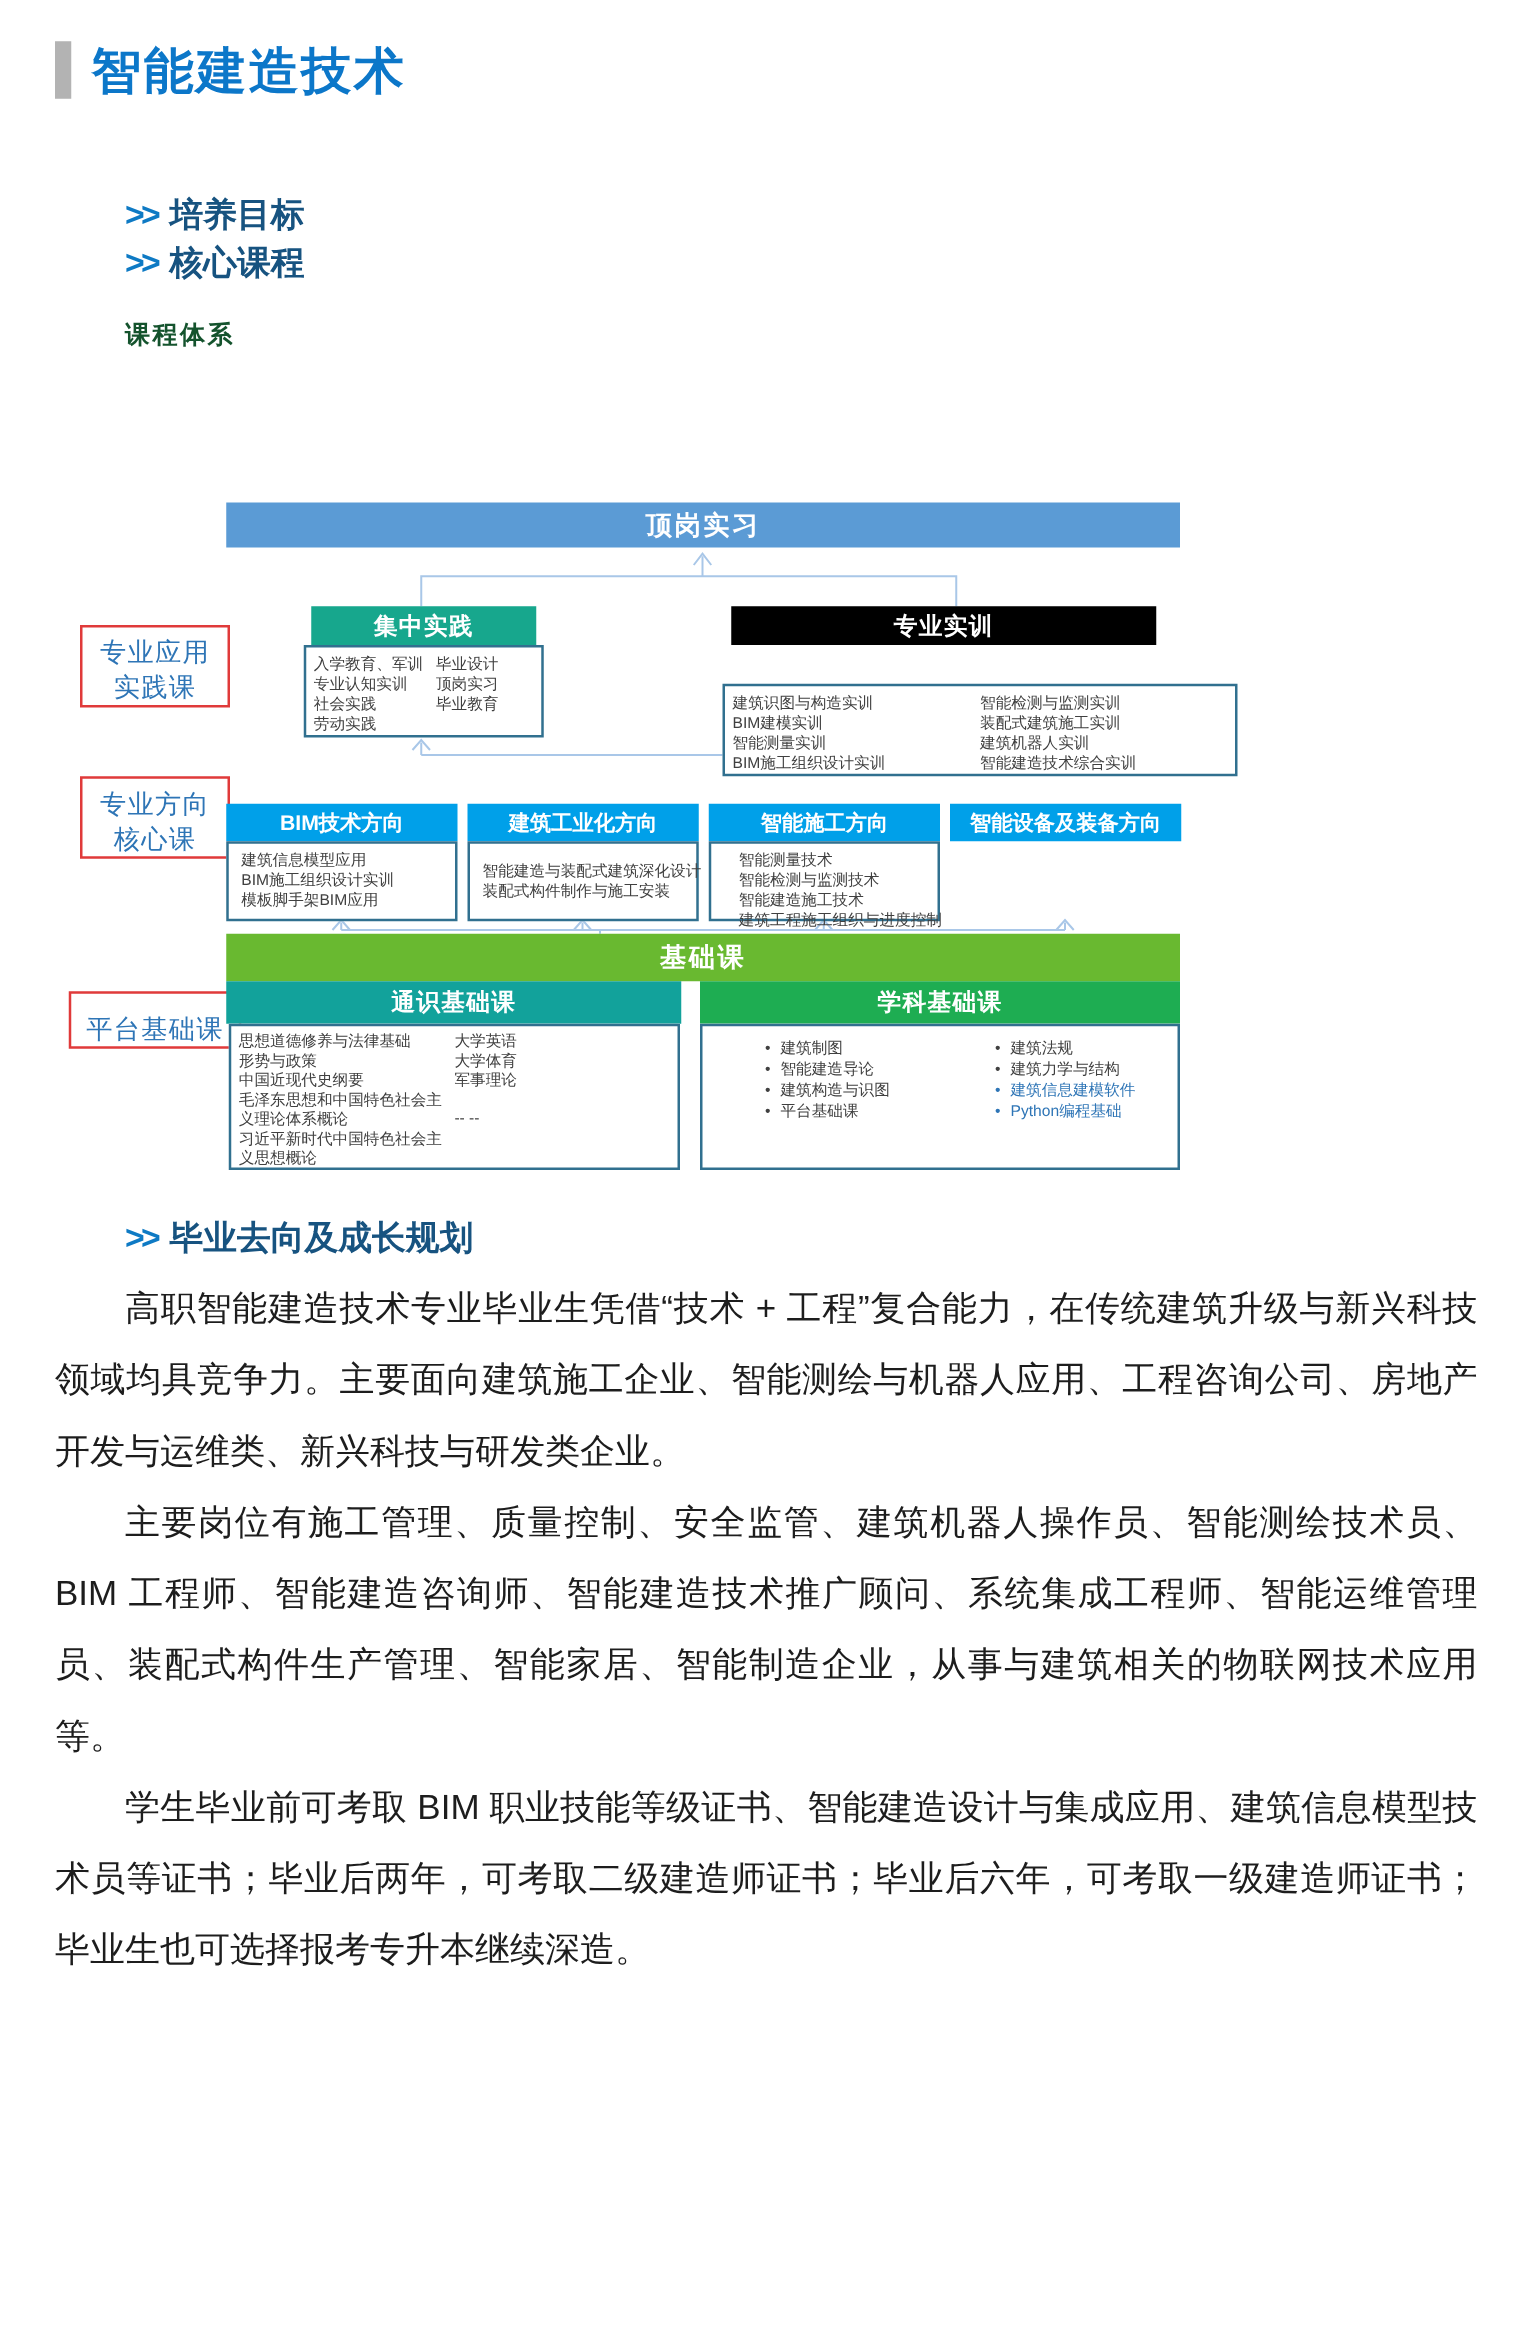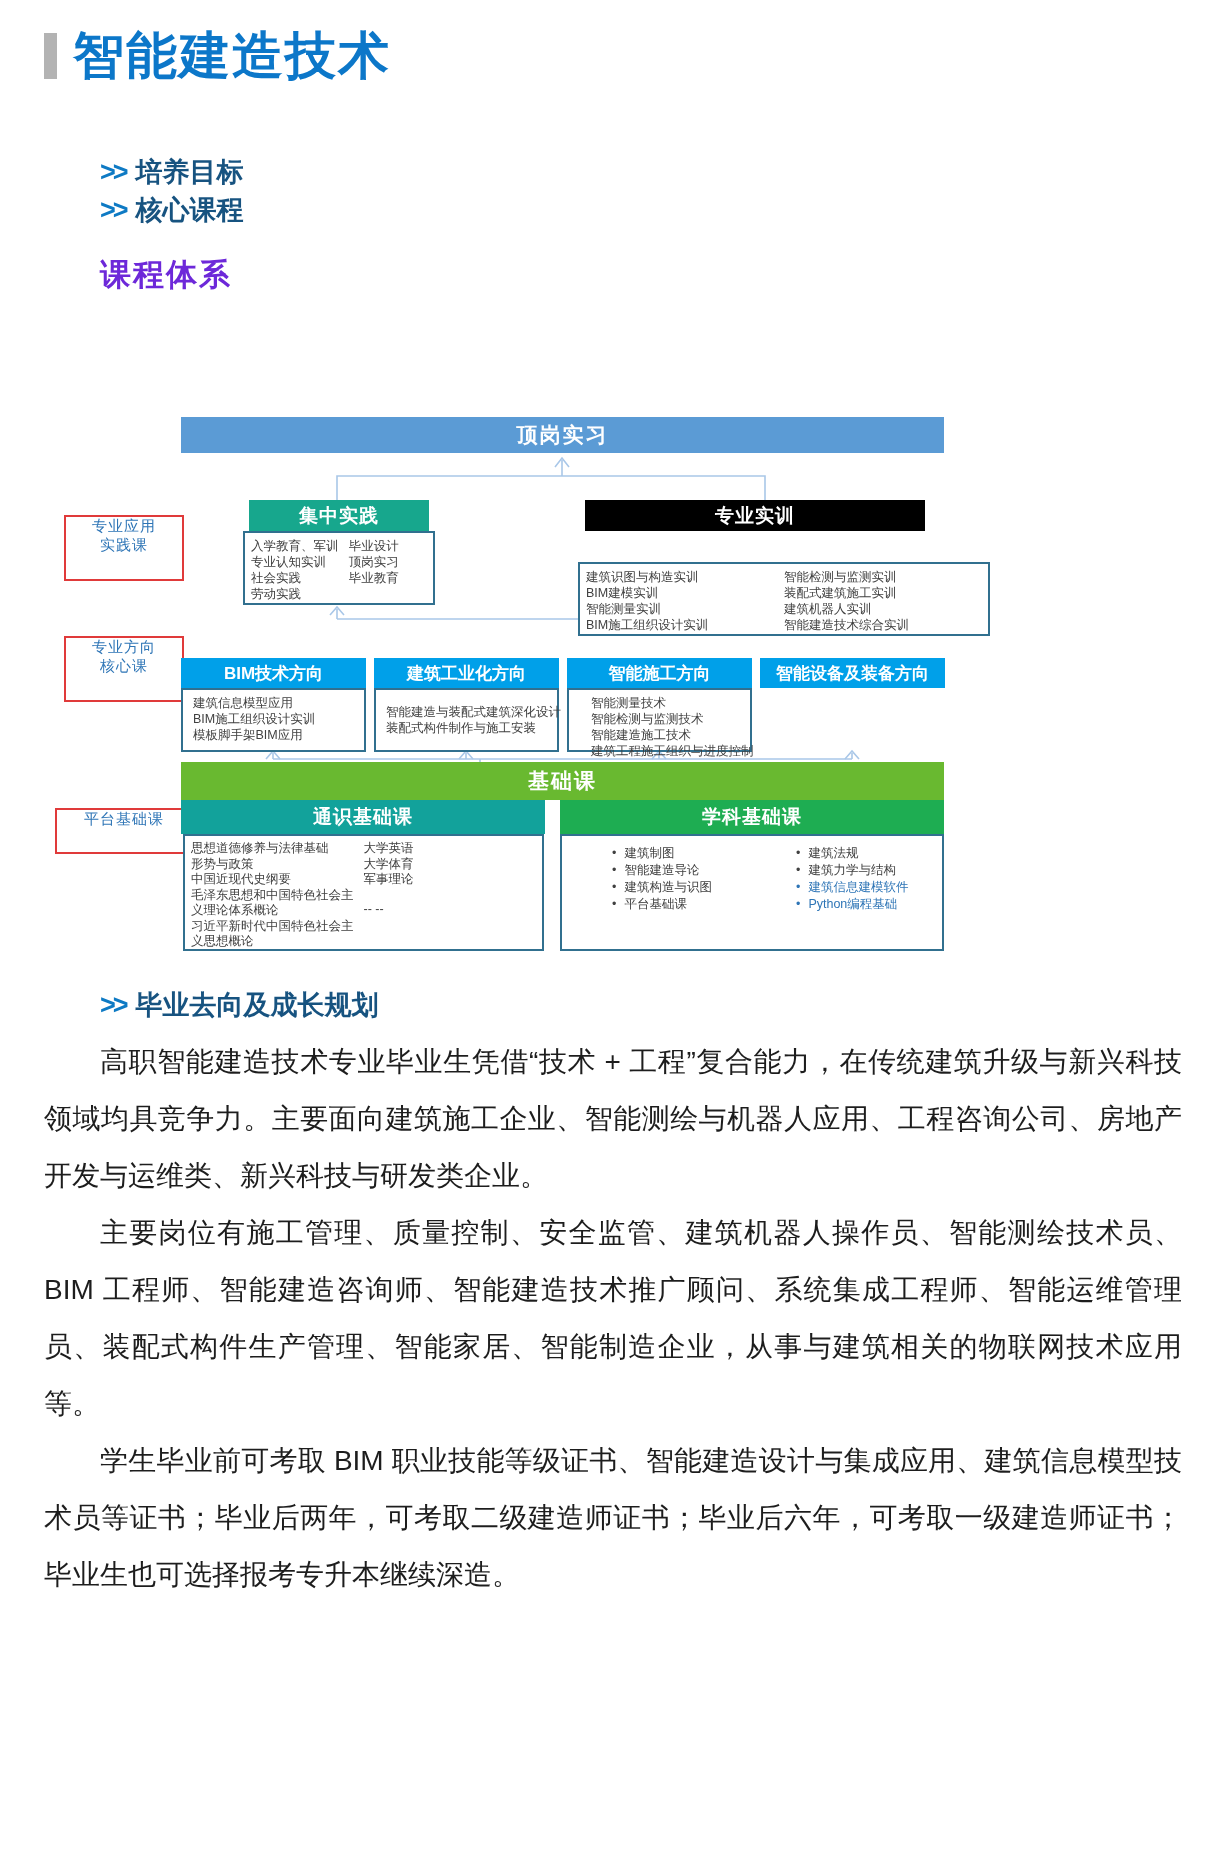--- a/index.html
+++ b/index.html
@@ -1,26 +1,26 @@
 <!DOCTYPE html>
 <html><head>
 <meta charset="utf-8">
 <style>
   html,body{margin:0;padding:0;background:#fff;}
   .page{position:relative;width:1226px;height:1864px;background:#ffffff;overflow:hidden;
         font-family:"Liberation Sans","DejaVu Sans",sans-serif;color:#1d1d1d;}
   
   .title-row{display:flex;align-items:center;margin:30px 0 0 44px;height:52px;}
   .title-accent{width:13px;height:46px;background:#b3b3b3;margin-right:16px;}
-  .page-title{font-size:51px;font-weight:bold;color:#0c77c9;letter-spacing:2px;}
+  .page-title{font-size:40px;font-weight:bold;color:#0c77c9;letter-spacing:2px;}
   
   .sec-heading{margin-left:100px;font-size:27px;font-weight:bold;display:flex;align-items:center;}
   .chev{color:#0e7ac4;margin-right:10px;letter-spacing:-3px;font-weight:bold;}
   .sec-label{color:#175380;}
-  .sys-heading{margin:26px 0 0 100px;font-size:31px;font-weight:bold;color:#6d28d9;letter-spacing:2px;}
+  .sys-heading{margin:26px 0 0 100px;font-size:20px;font-weight:bold;color:#14532d;letter-spacing:2px;}
   
   .body-para{margin:10px 44px 0 44px;font-size:28px;line-height:55px;text-align:justify;
              text-indent:2em;color:#1d1d1d;}
   .career-para{margin:0 44px;font-size:28px;line-height:57px;text-align:justify;text-indent:2em;}
   
   .diagram{position:relative;width:1226px;height:655px;margin-top:14px;}
   .connectors{position:absolute;left:0;top:0;pointer-events:none;}
   .bar{position:absolute;color:#fff;font-size:21px;font-weight:bold;letter-spacing:2px;
        display:flex;align-items:center;justify-content:center;}
   .bar-internship{left:181px;top:107px;width:763px;height:36px;background:#5b9bd5;}
@@ -43,21 +43,21 @@
   
   .dir-header{position:absolute;top:348px;width:185px;height:30px;background:#00a0e9;color:#fff;
        font-size:17px;font-weight:bold;display:flex;align-items:center;justify-content:center;}
   .dir-box{position:absolute;top:378px;width:185px;height:64px;background:#fff;border:2px solid #31708f;
        box-sizing:border-box;font-size:12.5px;line-height:16px;color:#404040;padding:5px 4px 0 10px;}
   .dx1{left:181px;} .dx2{left:374px;} .dx3{left:567px;} .dx4{left:760px;}
   .dir-box.center-v{display:flex;flex-direction:column;justify-content:center;padding-top:0;}
   .dx3.dir-box{padding-left:22px;} .dx4.dir-box{padding-left:22px;}
   
   .side-label{position:absolute;border:2px solid #e03a3a;background:#fff;color:#2e75b6;
-       font-size:15px;display:flex;flex-direction:column;align-items:center;justify-content:flex-start;
+       font-size:21px;display:flex;flex-direction:column;align-items:center;justify-content:flex-end;
        box-sizing:border-box;letter-spacing:1px;}
   .sl1{left:64px;top:205px;width:120px;height:66px;}
   .sl2{left:64px;top:326px;width:120px;height:66px;}
   .sl3{left:55px;top:498px;width:138px;height:46px;}
   
   .tline{white-space:nowrap;}
   .gf2 .tline:nth-child(4){margin-top:14px;}
   .bullet-line{white-space:nowrap;padding-left:14px;}
   .bullet-line::before{content:"•";margin-right:8px;color:#404040;}
   .bullet-line.hl{color:#2e75b6;}

